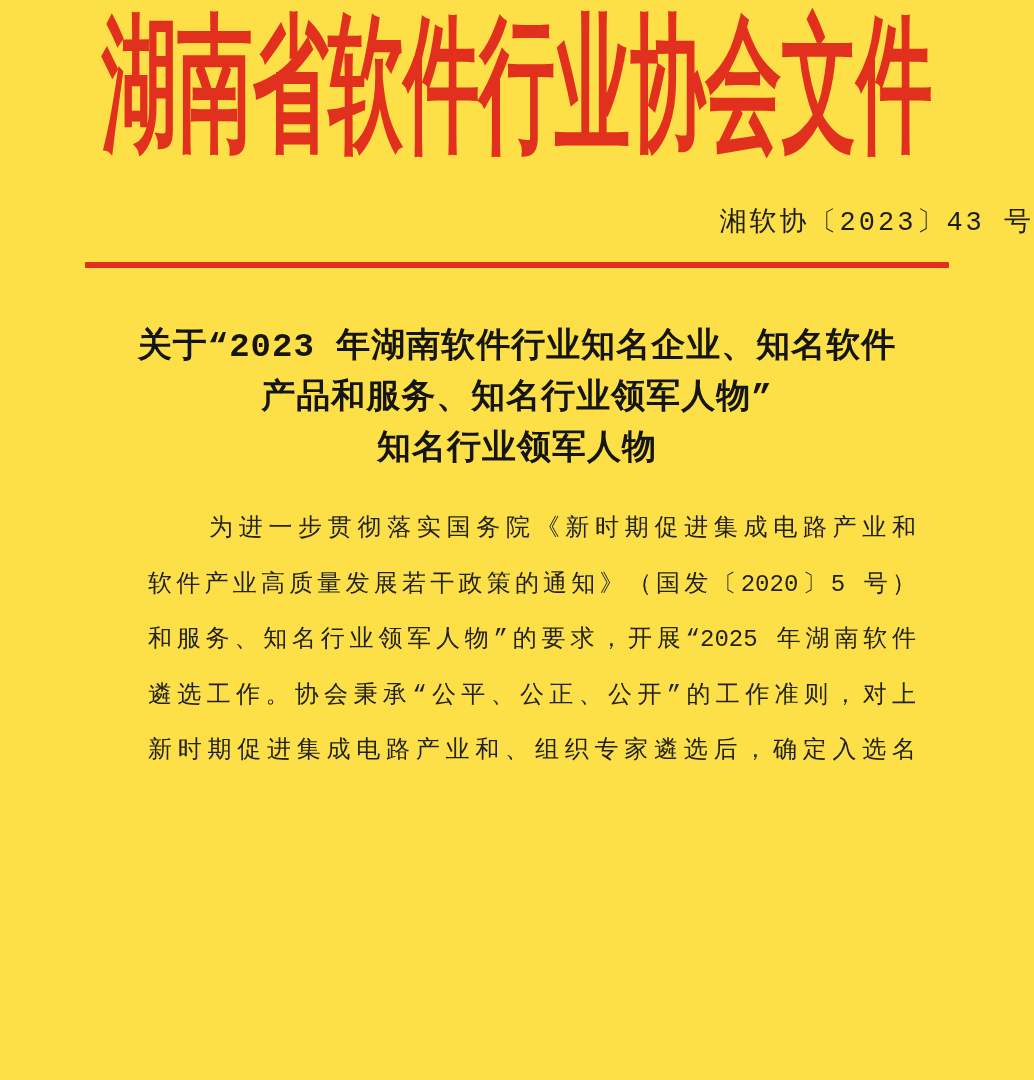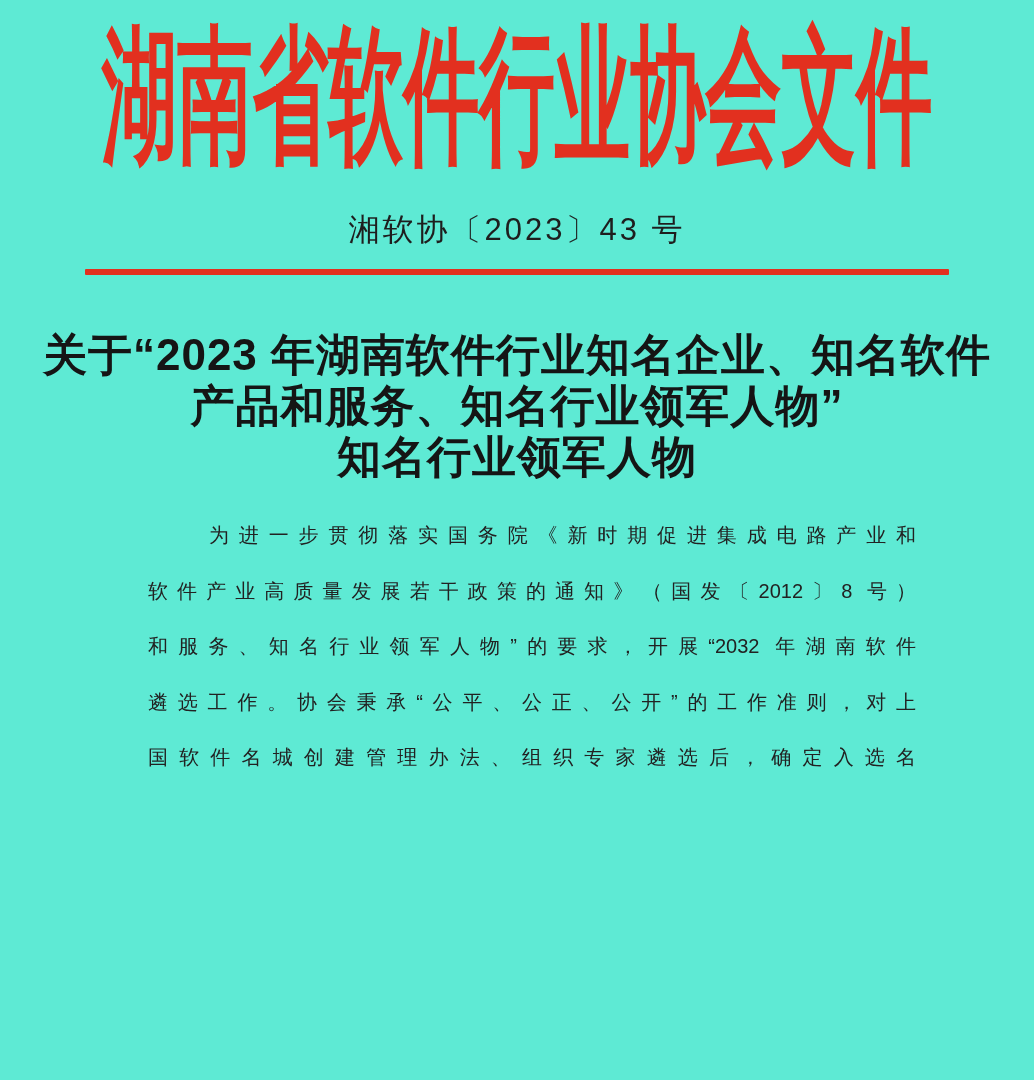--- a/index.html
+++ b/index.html
@@ -5,23 +5,23 @@
   html, body {
     margin: 0;
     padding: 0;
     background: #e8e8e8;
   }
   .page {
     position: relative;
     width: 1034px;
     height: 1080px;
     margin: 0 auto;
-    background: #5eead4;
+    background: #fde047;
     overflow: hidden;
-    font-family: Liberation Sans, sans-serif;
+    font-family: Liberation Mono, monospace;
     color: #1e1e1e;
   }
   
   .org-title-wrap {
     margin-top: 16px;
     display: flex;
     justify-content: center;
     height: 162px;
     overflow: visible;
   }
@@ -30,50 +30,50 @@
     line-height: 1.08;
     font-weight: bold;
     color: #e2301f;
     white-space: nowrap;
     transform: scaleX(0.51);
     transform-origin: center center;
     letter-spacing: 0;
   }
   
   .doc-number {
-    margin-top: 33px;
-    text-align: center;
-    font-size: 31px;
+    margin-top: 26px;
+    text-align: right;
+    font-size: 27px;
     line-height: 38px;
     letter-spacing: 3px;
     color: #1e1e1e;
   }
   
   .red-rule {
     width: 864px;
     height: 6px;
     margin: 20px auto 0 auto;
     background: #e2301f;
     border-radius: 1px;
   }
   
   .doc-title {
     margin-top: 54px;
     text-align: center;
     font-weight: bold;
-    font-size: 44px;
+    font-size: 34px;
     line-height: 51px;
     letter-spacing: 1px;
     color: #151515;
   }
   
   .body-text {
     margin: 26px 0 0 148px;
     width: 768px;
-    font-size: 20px;
+    font-size: 24px;
     line-height: 55.5px;
     color: #222222;
   }
   .body-line {
     text-align: justify;
     text-align-last: justify;
     text-justify: inter-character;
     white-space: nowrap;
   }
   .body-line.indent {
@@ -94,19 +94,19 @@
   <div class="red-rule"></div>
 
   <div class="doc-title">
     <div>关于“2023 年湖南软件行业知名企业、知名软件</div>
     <div>产品和服务、知名行业领军人物”</div>
     <div>知名行业领军人物</div>
   </div>
 
   <div class="body-text">
     <div class="body-line indent">为进一步贯彻落实国务院《新时期促进集成电路产业和</div>
-    <div class="body-line">软件产业高质量发展若干政策的通知》（国发〔2012〕8 号）</div>
-    <div class="body-line">和服务、知名行业领军人物”的要求，开展“2032 年湖南软件</div>
+    <div class="body-line">软件产业高质量发展若干政策的通知》（国发〔2020〕5 号）</div>
+    <div class="body-line">和服务、知名行业领军人物”的要求，开展“2025 年湖南软件</div>
     <div class="body-line">遴选工作。协会秉承“公平、公正、公开”的工作准则，对上</div>
-    <div class="body-line">国软件名城创建管理办法、组织专家遴选后，确定入选名</div>
+    <div class="body-line">新时期促进集成电路产业和、组织专家遴选后，确定入选名</div>
   </div>
 
 </div>
 
 </body></html>

